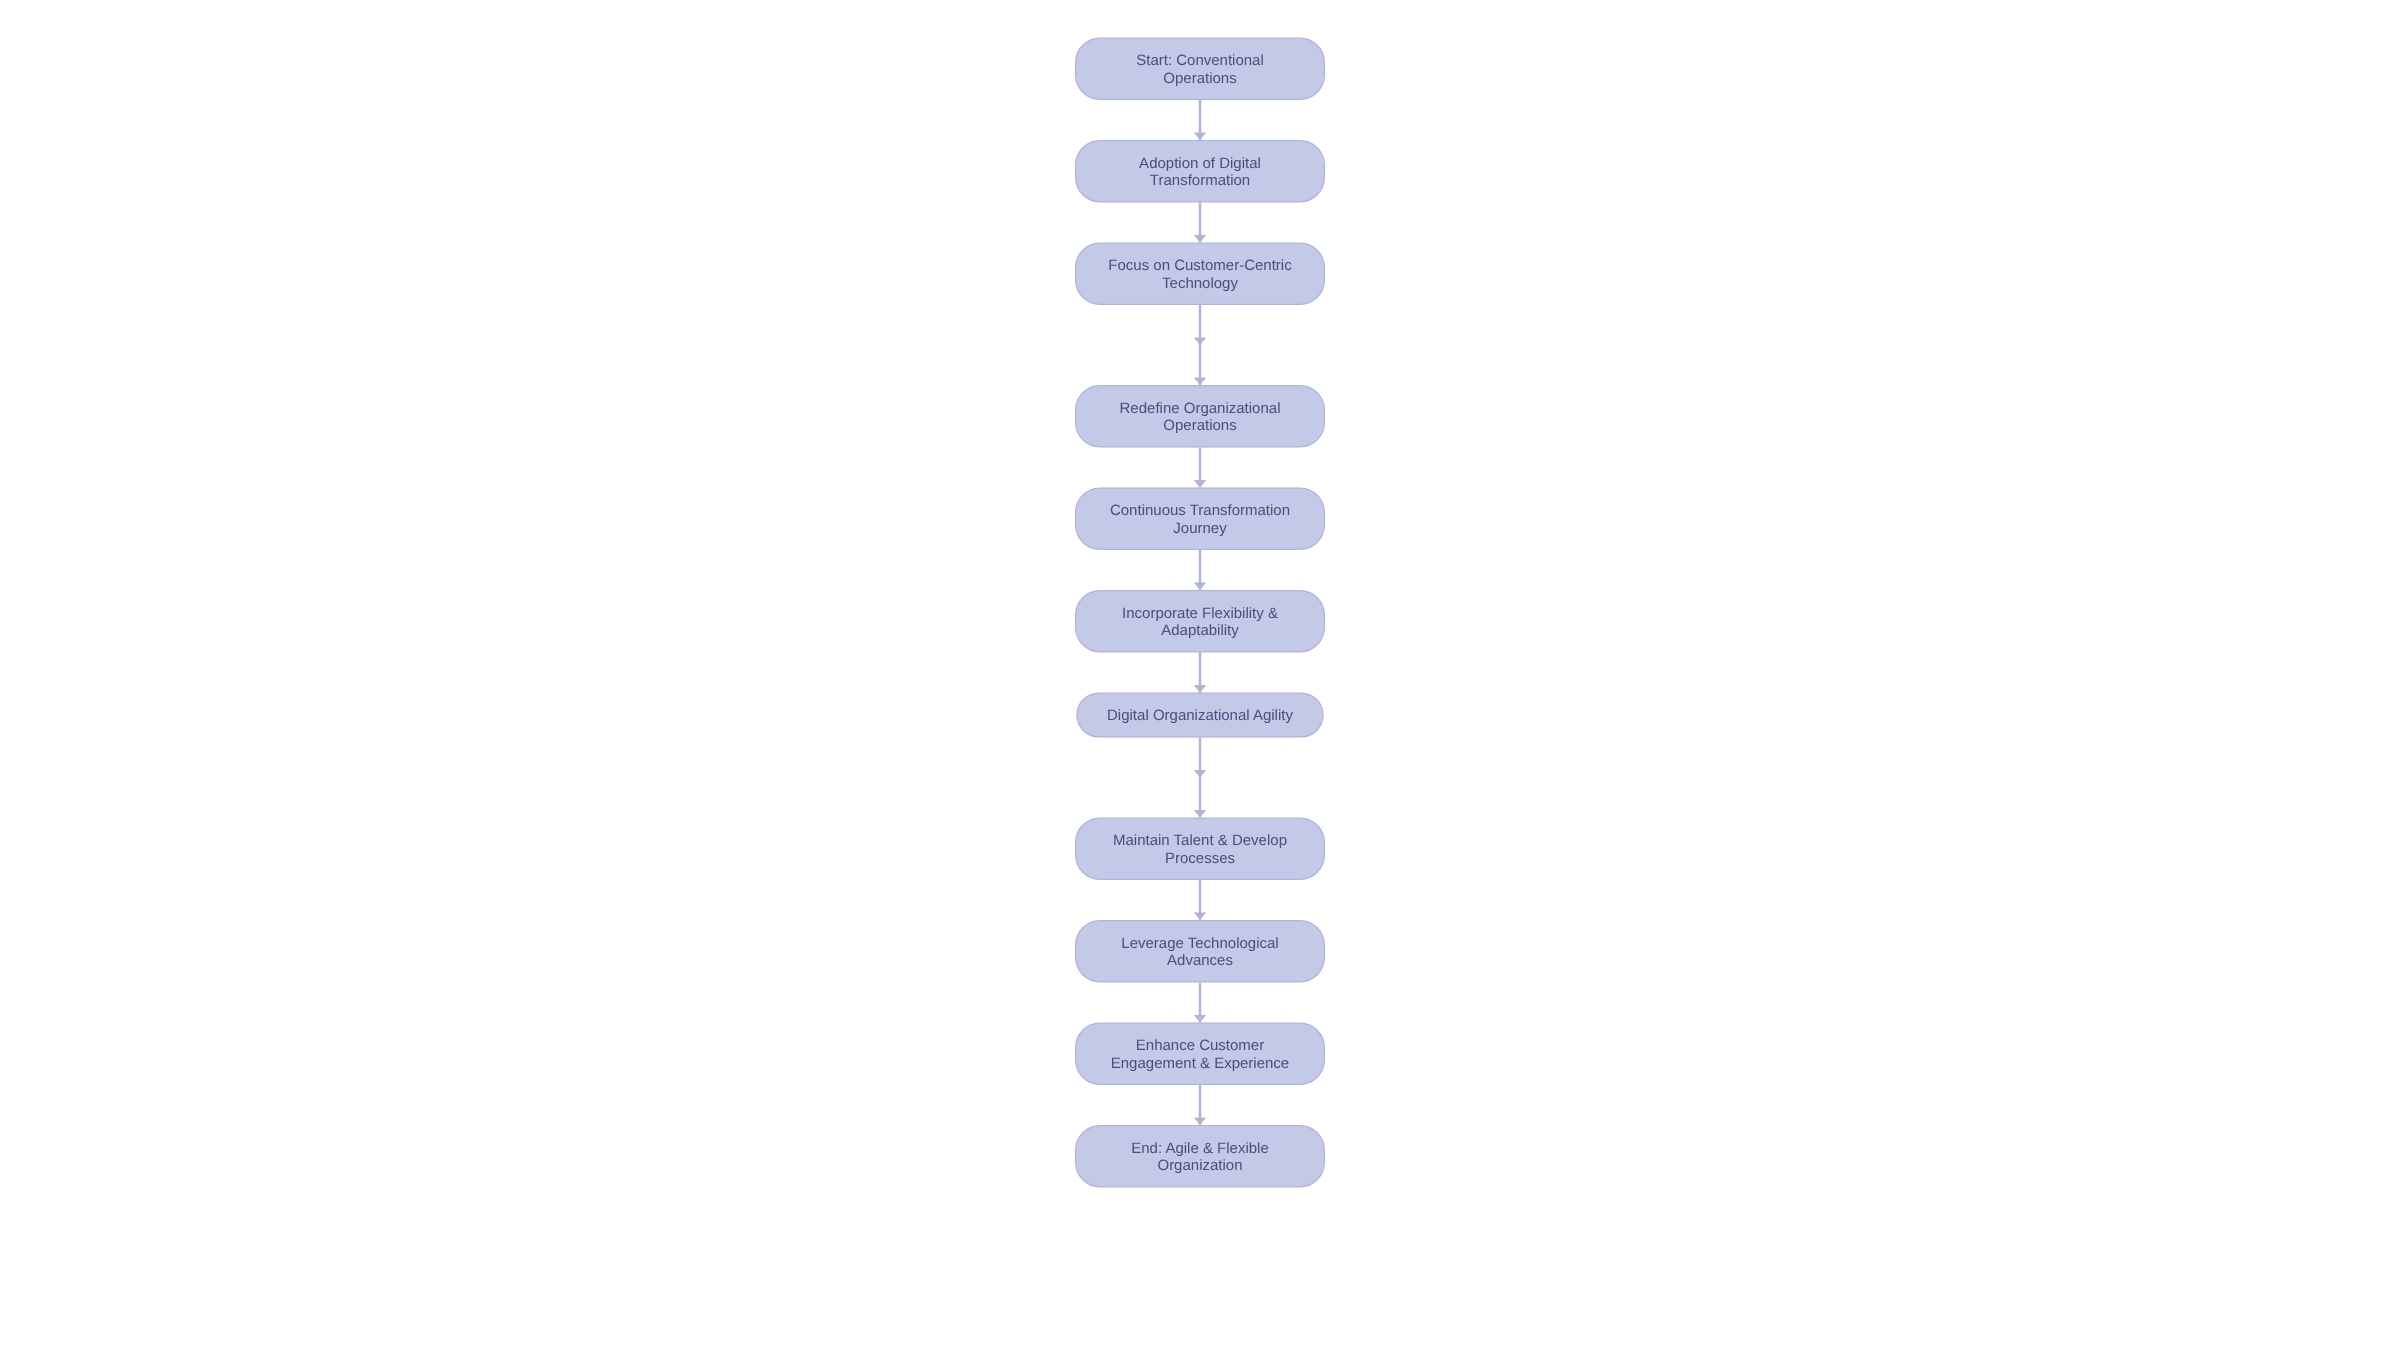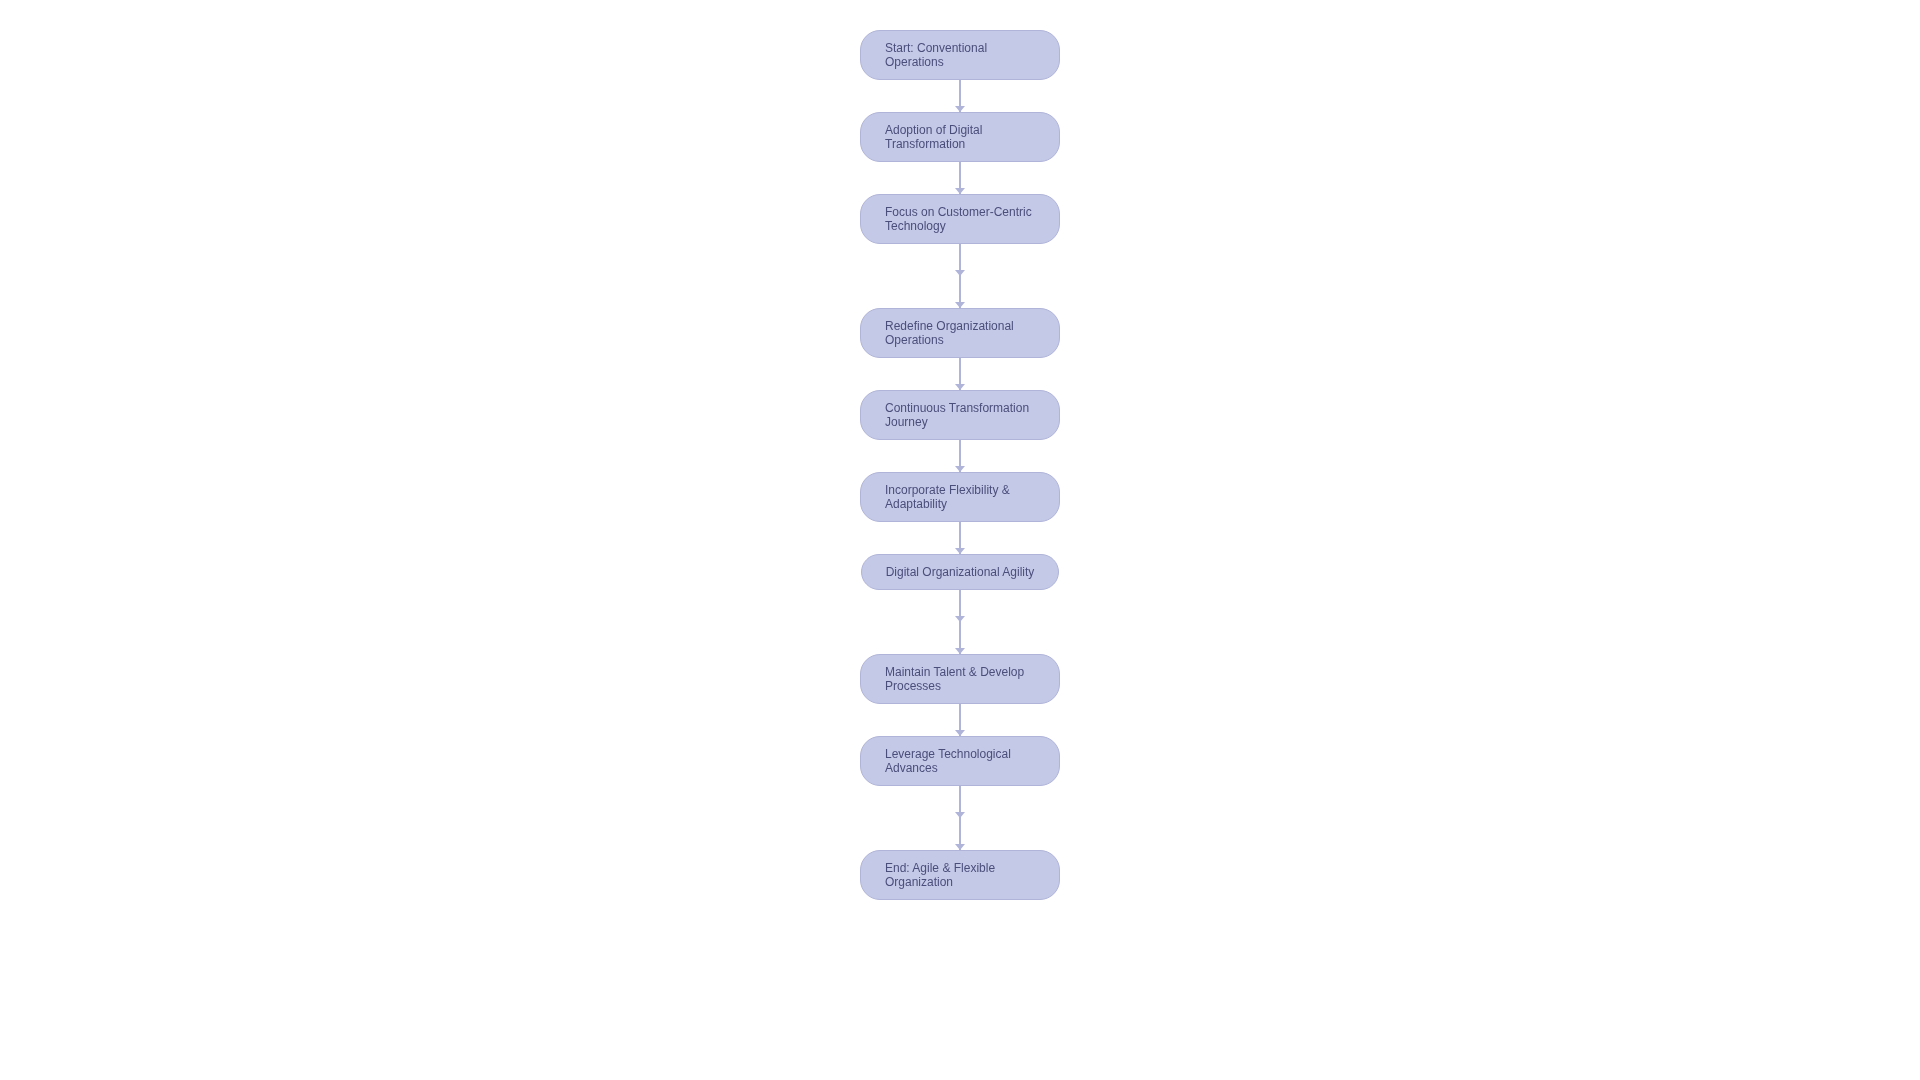--- a/index.html
+++ b/index.html
@@ -25,20 +25,21 @@
       padding: 20px 0 40px 0;
       margin-top: 10px;
     }
 
     .flow-node {
       background: #c5c9e8;
       border-radius: 20px;
       padding: 10px 24px;
       font-size: 12px;
       color: #4a4e7a;
+      text-align: center;
       min-width: 160px;
       max-width: 200px;
       cursor: default;
       user-select: none;
       border: 1px solid #b0b4d8;
     }
 
     .flow-connector {
       width: 2px;
       height: 32px;
@@ -76,15 +77,16 @@
     <div class="flow-connector"></div>
     <div class="flow-node">Incorporate Flexibility &amp; Adaptability</div>
     <div class="flow-connector"></div>
     <div class="flow-node">Digital Organizational Agility</div>
     <div class="flow-connector"></div>
     <div class="flow-connector"></div>
     <div class="flow-node">Maintain Talent &amp; Develop Processes</div>
     <div class="flow-connector"></div>
     <div class="flow-node">Leverage Technological Advances</div>
     <div class="flow-connector"></div>
+    <div class="flow-node">Enhance Customer Engagement &amp; Experience</div>
     <div class="flow-connector"></div>
     <div class="flow-node">End: Agile &amp; Flexible Organization</div>
   </div>
 
 </body></html>

